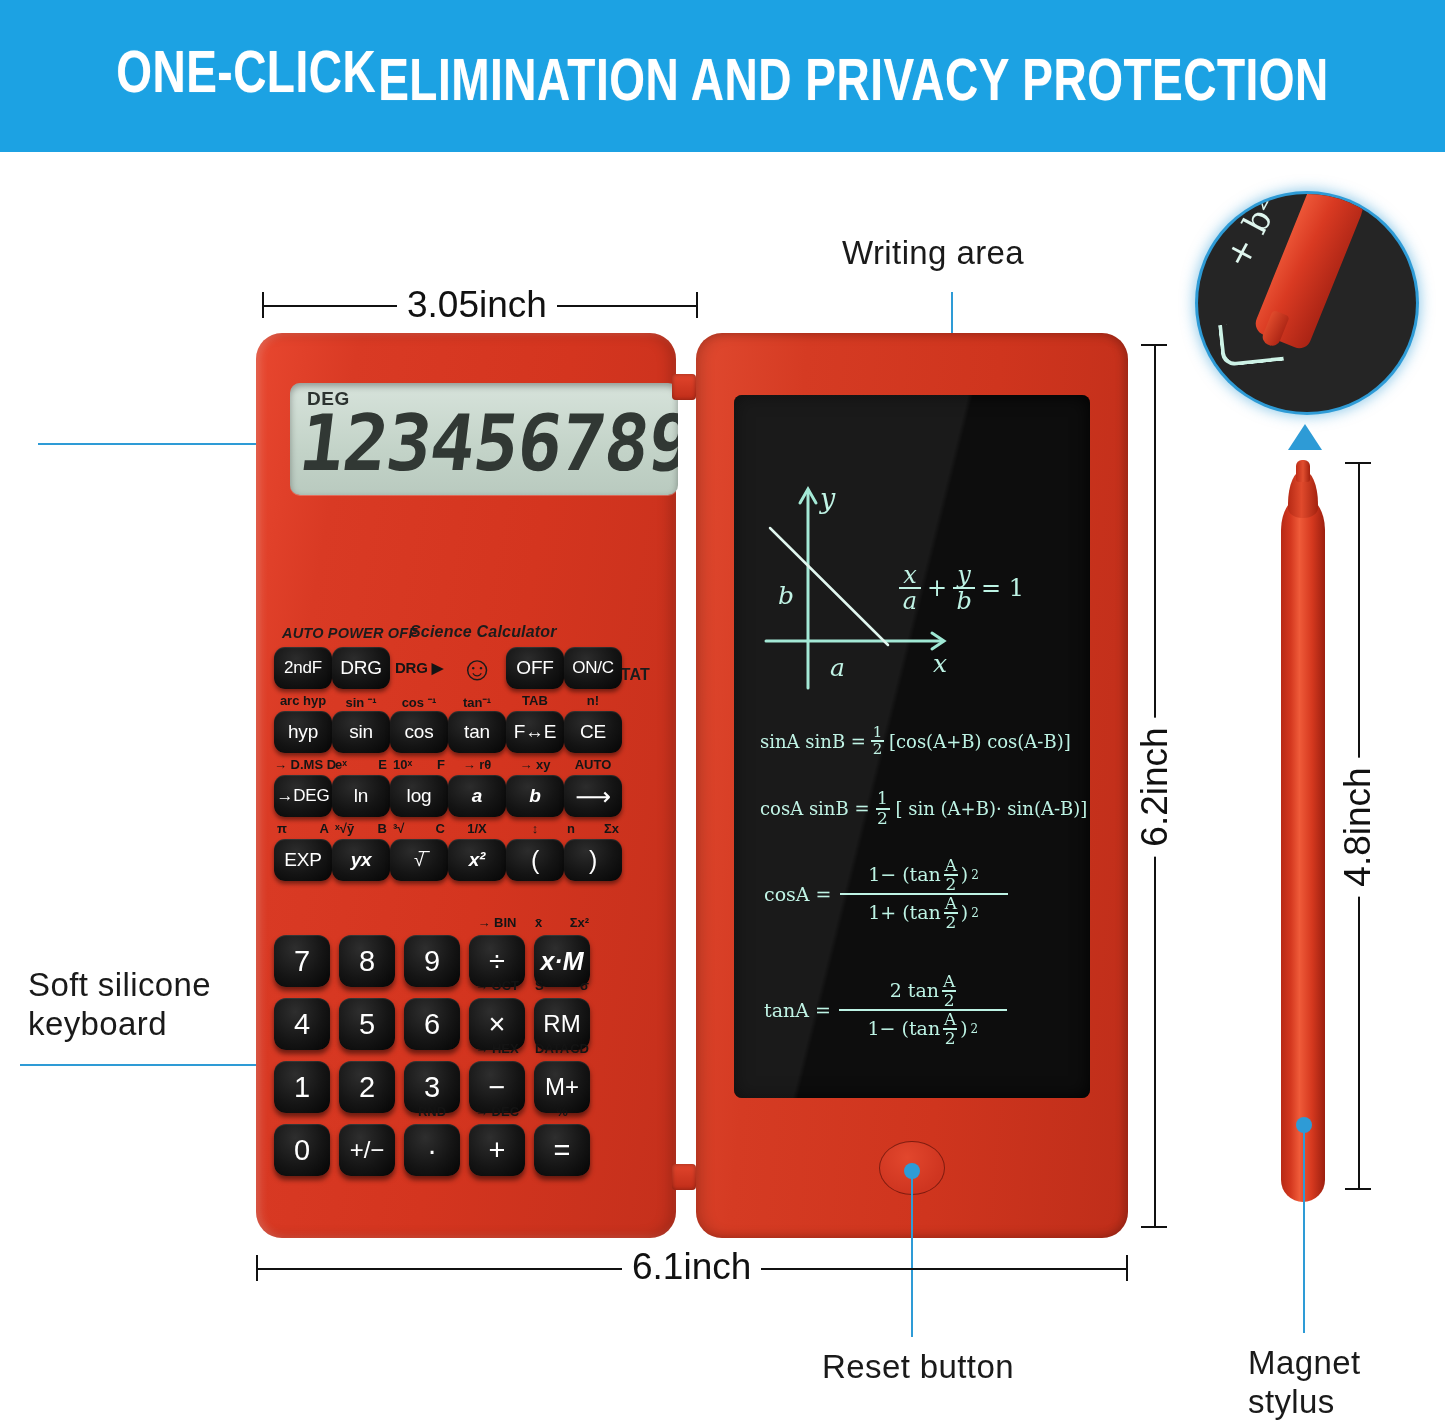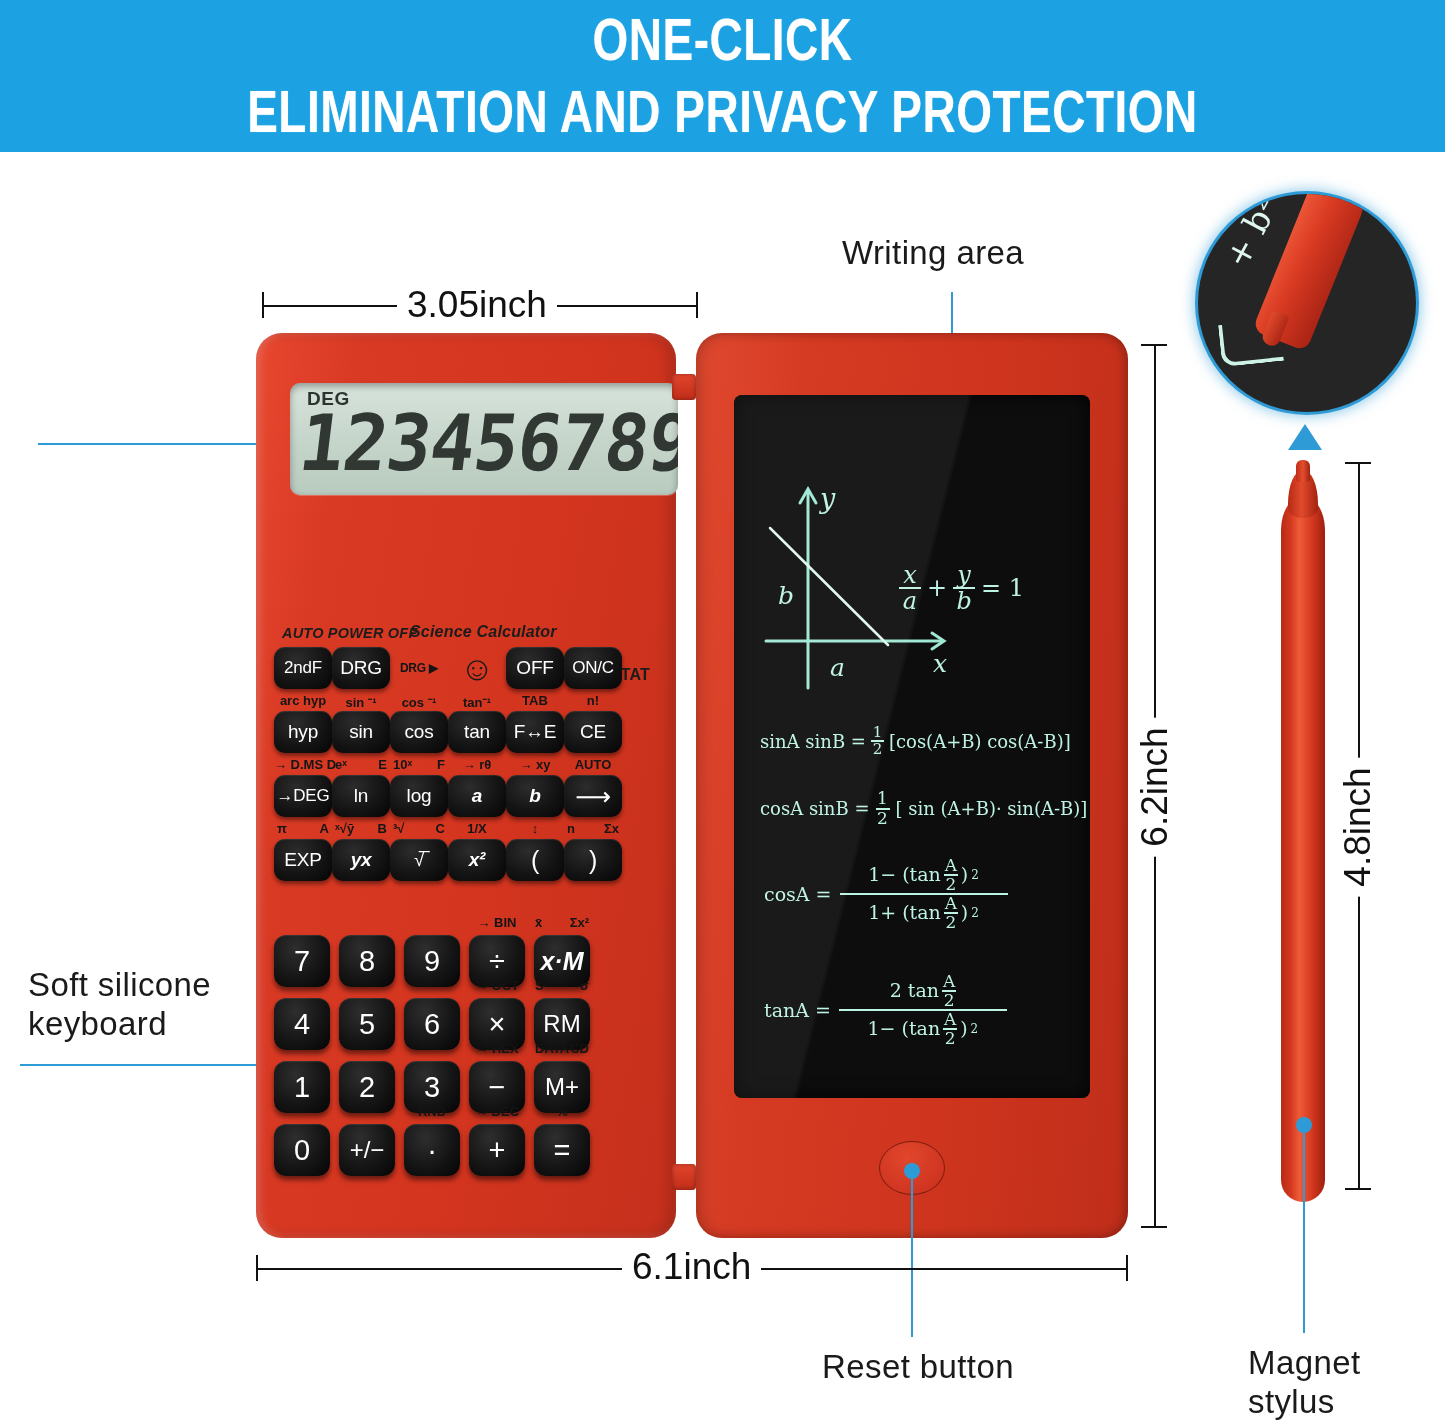--- a/index.html
+++ b/index.html
@@ -8,21 +8,21 @@
     background: #ffffff;
     font-family: "Liberation Sans", sans-serif;
     overflow: hidden;
   }
   #root { position: relative; width: 1445px; height: 1427px; background:#fff; }
 
   
   .banner {
     position: absolute; left:0; top:0; width:1445px; height:152px;
     background: #1CA2E3;
-    display:flex; flex-direction:column; align-items:center; justify-content:center;
+    display:flex; align-items:center; justify-content:center;
     gap: 2px;
   }
   .banner-line1, .banner-line2 {
     color:#ffffff; font-weight:700; letter-spacing:0.5px;
     font-family:"Liberation Sans", sans-serif;
     transform: scaleY(1.28); transform-origin:center;
     white-space:nowrap; text-shadow: 0 0 1px rgba(255,255,255,.4);
   }
   .banner-line1 { font-size:46px; margin-bottom:8px; }
   .banner-line2 { font-size:46px; margin-top:8px;}
@@ -105,21 +105,21 @@
     color:#fff; display:flex; align-items:center; justify-content:center;
     font-size:19px; font-family:"Liberation Sans", sans-serif;
     box-shadow: 0 3px 4px rgba(0,0,0,.45), inset 0 1px 1px rgba(255,255,255,.10);
     user-select:none; letter-spacing:-0.2px;
   }
   .key.sm  { font-size:17px; }
   .key.big { font-size:25px; }
   .key.ital { font-style:italic; font-weight:700; }
   .key.topicon {
     background:transparent; box-shadow:none; color:#141414;
-    font-size:12px; font-weight:700;text-align:center;
+    font-size:15px; font-weight:700;text-align:center;
   }
   .key.emoji { background:transparent; box-shadow:none; color:#1a1a1a; font-size:34px; }
 
   .numpad { position:absolute; left:18px; top:602px; width:384px; }
   .nrow { position:relative; display:flex; gap:9px; margin-bottom:11px; }
   .ncell { position:relative; width:56px; }
   .nkey {
     width:56px; height:52px; border-radius:12px;
     background: radial-gradient(ellipse at 38% 26%, #2e2e2e 0%, #151515 55%, #040404 100%);
     color:#fff; display:flex; align-items:center; justify-content:center;

